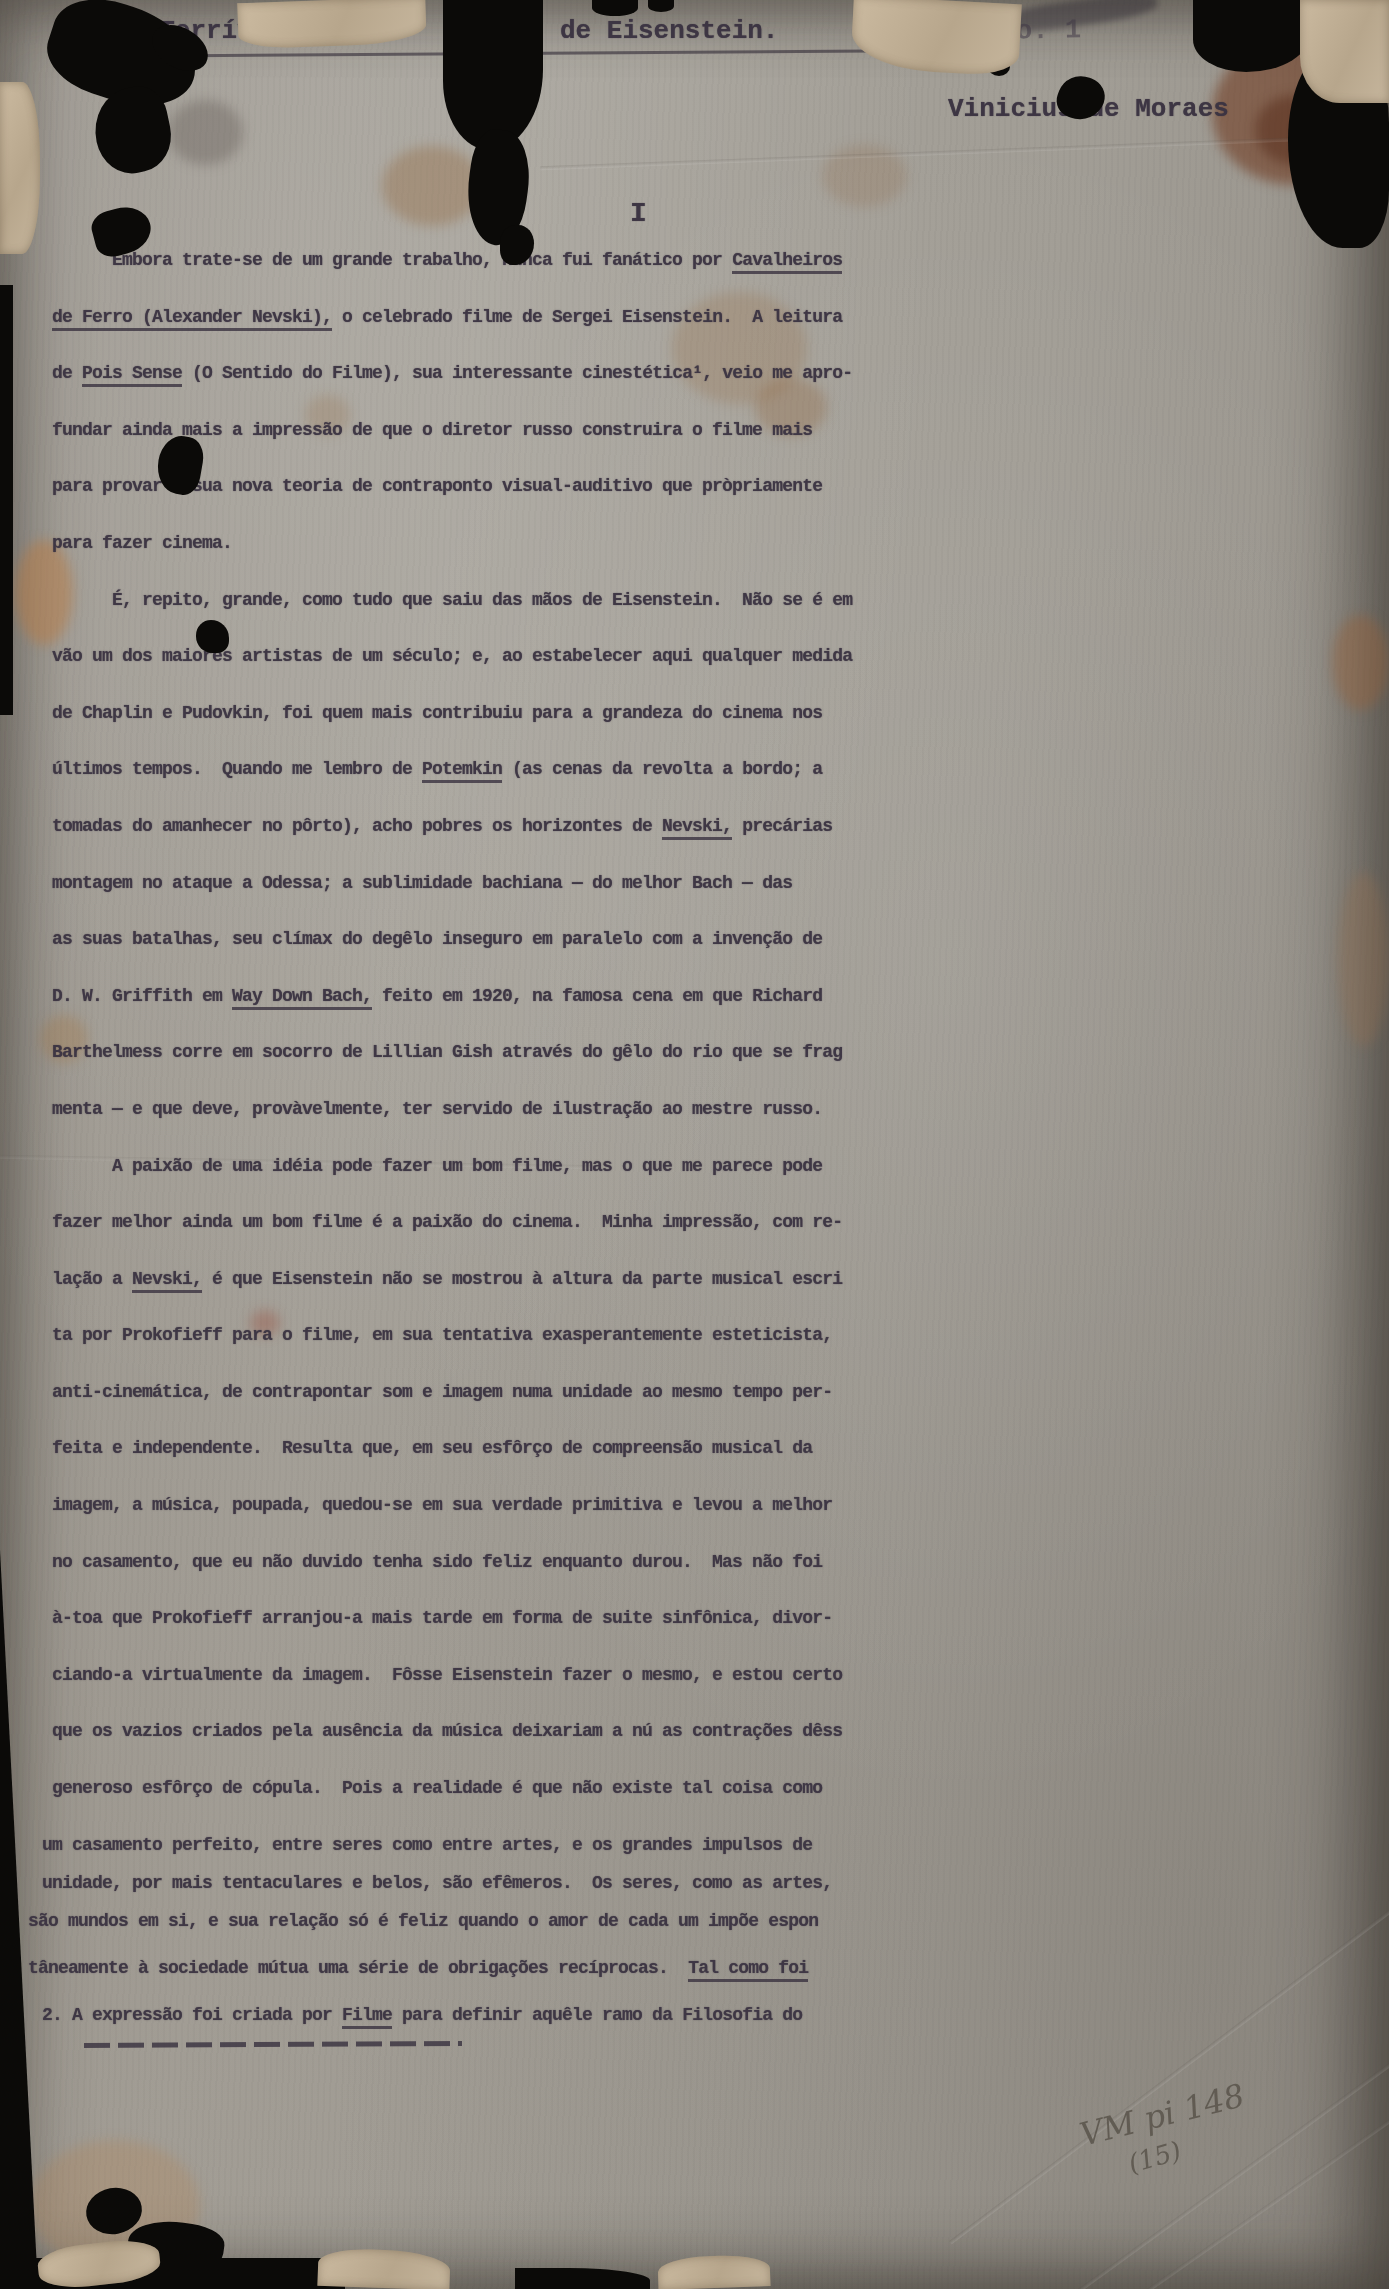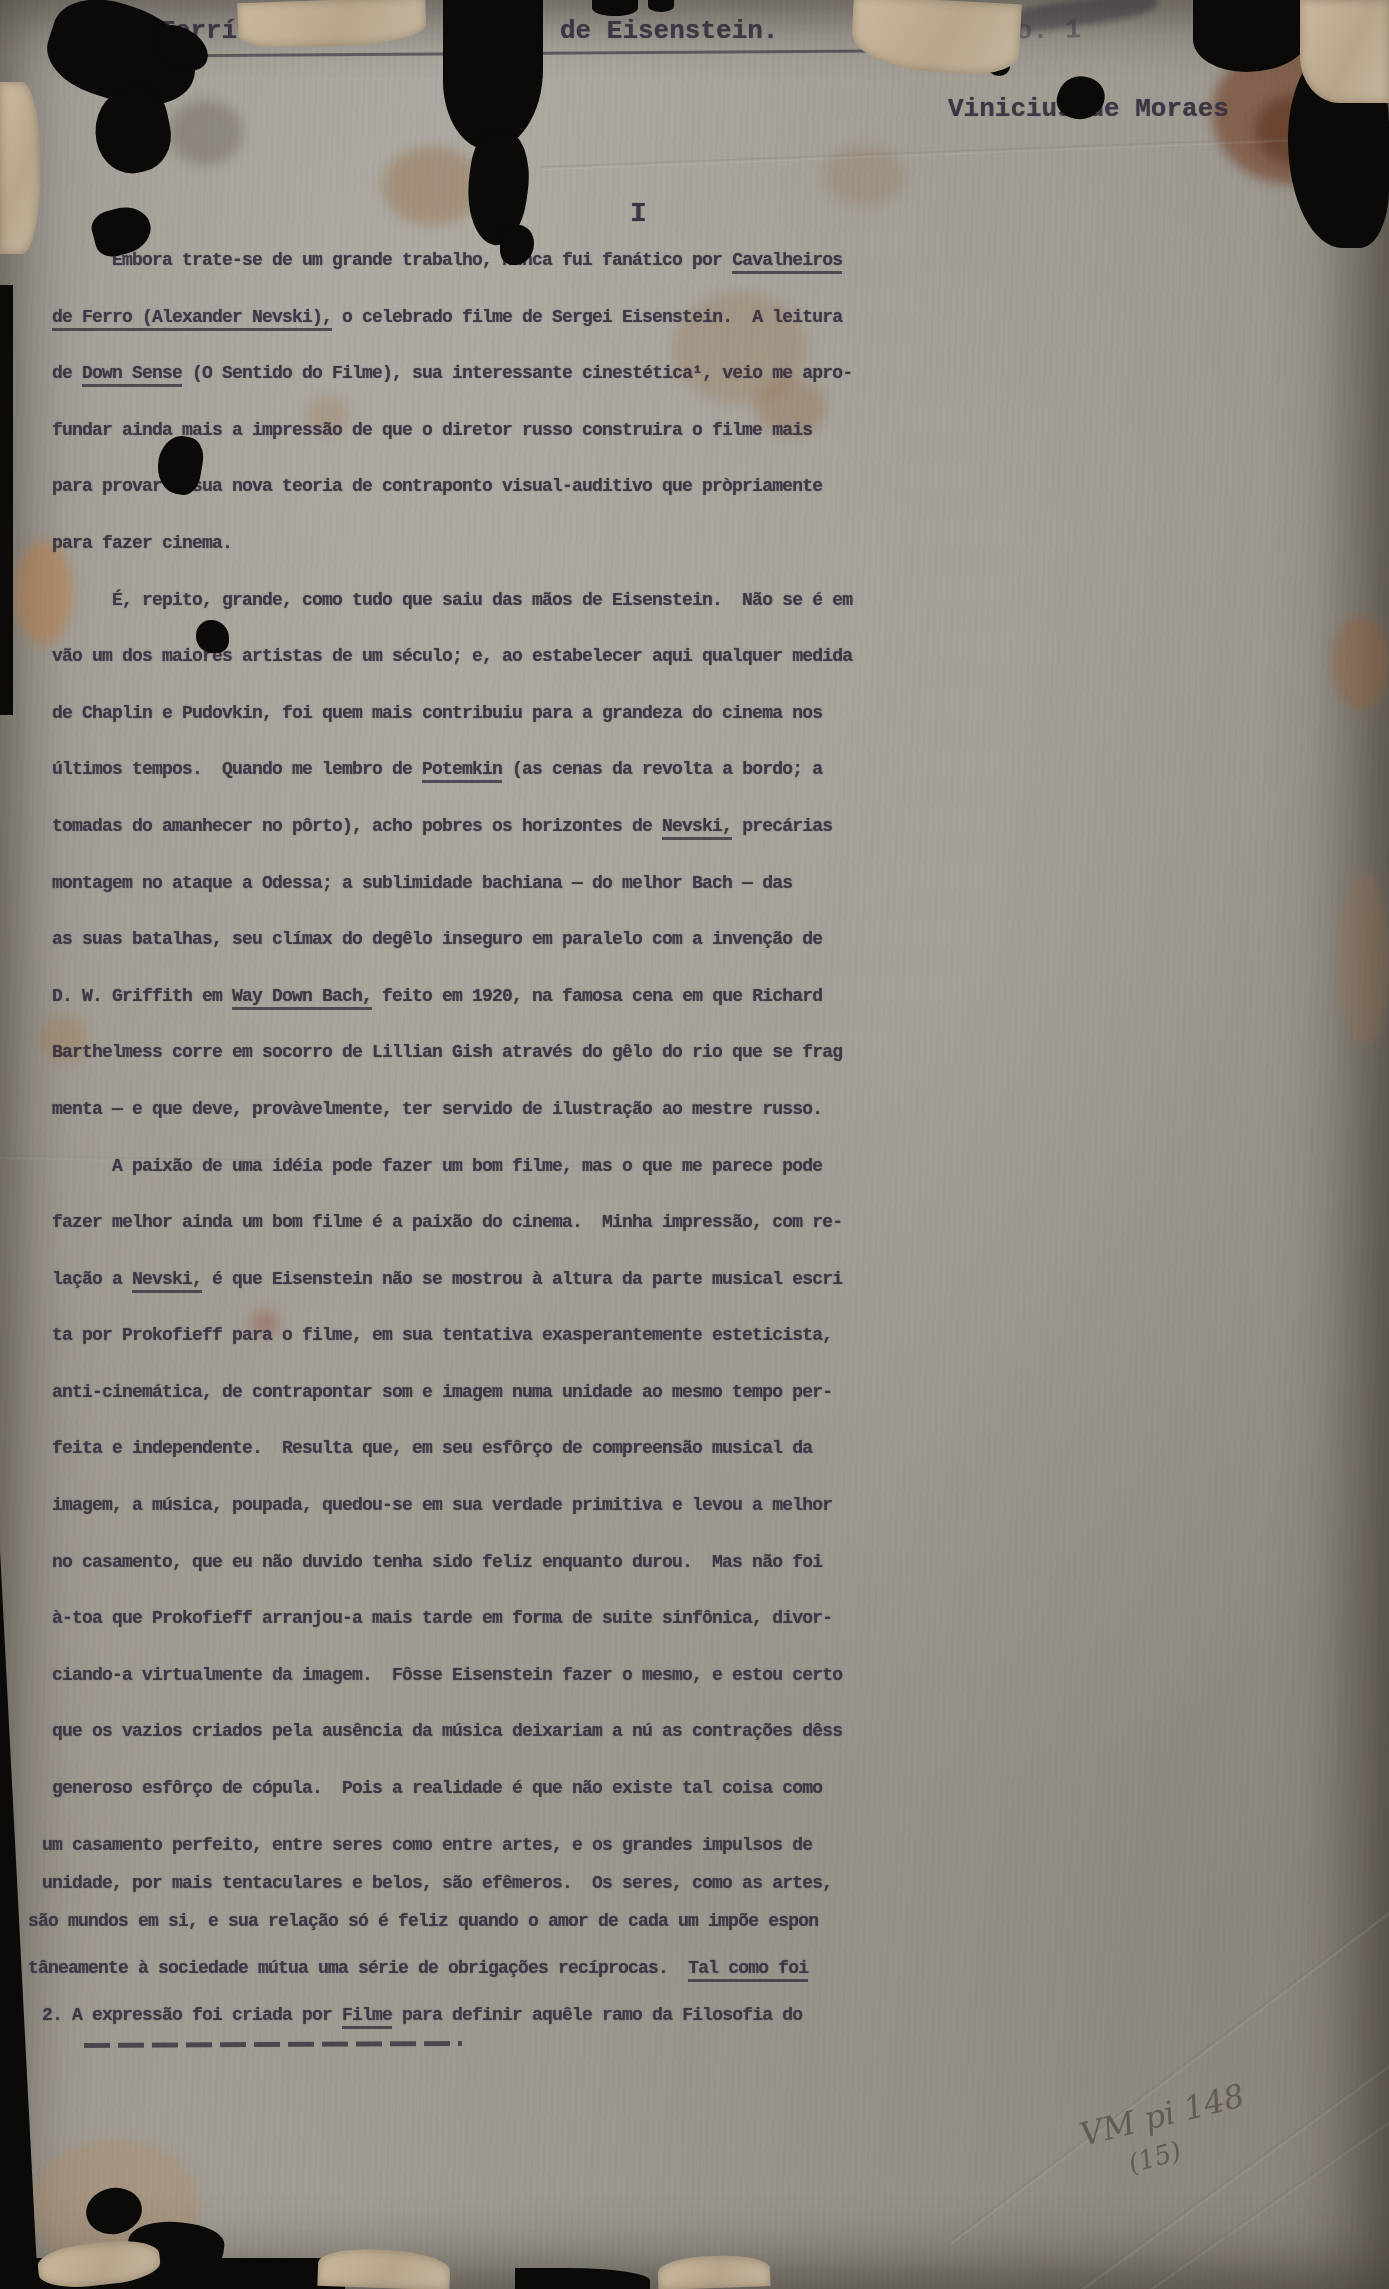--- a/index.html
+++ b/index.html
@@ -94,21 +94,21 @@
       <span class="title-frag" style="left:560px;">de Eisenstein.</span>
       <div class="title-underline"></div>
       <div class="smudge"></div>
       <span class="page-number">No. 1</span>
       <span class="author">Vinicius de Moraes</span>
       <div class="numeral">I</div>
 
       <div class="text-block" id="lines">
           <div class="line"><span>      Embora trate-se de um grande trabalho, nunca fui fanático por </span><span class="u">Cavalheiros</span></div>
           <div class="line"><span class="u">de Ferro (Alexander Nevski),</span><span> o celebrado filme de Sergei Eisenstein.  A leitura</span></div>
-          <div class="line"><span>de </span><span class="u">Down Sense</span><span> (O Sentido do Filme), sua interessante cinestética¹, veio me apro-</span></div>
+          <div class="line"><span>de </span><span class="u">Pois Sense</span><span> (O Sentido do Filme), sua interessante cinestética¹, veio me apro-</span></div>
           <div class="line"><span>fundar ainda mais a impressão de que o diretor russo construira o filme mais</span></div>
           <div class="line"><span>para provar a sua nova teoria de contraponto visual-auditivo que pròpriamente</span></div>
           <div class="line"><span>para fazer cinema.</span></div>
           <div class="line"><span>      É, repito, grande, como tudo que saiu das mãos de Eisenstein.  Não se é em</span></div>
           <div class="line"><span>vão um dos maiores artistas de um século; e, ao estabelecer aqui qualquer medida</span></div>
           <div class="line"><span>de Chaplin e Pudovkin, foi quem mais contribuiu para a grandeza do cinema nos</span></div>
           <div class="line"><span>últimos tempos.  Quando me lembro de </span><span class="u">Potemkin</span><span> (as cenas da revolta a bordo; a</span></div>
           <div class="line"><span>tomadas do amanhecer no pôrto), acho pobres os horizontes de </span><span class="u">Nevski,</span><span> precárias</span></div>
           <div class="line"><span>montagem no ataque a Odessa; a sublimidade bachiana — do melhor Bach — das</span></div>
           <div class="line"><span>as suas batalhas, seu clímax do degêlo inseguro em paralelo com a invenção de</span></div>

